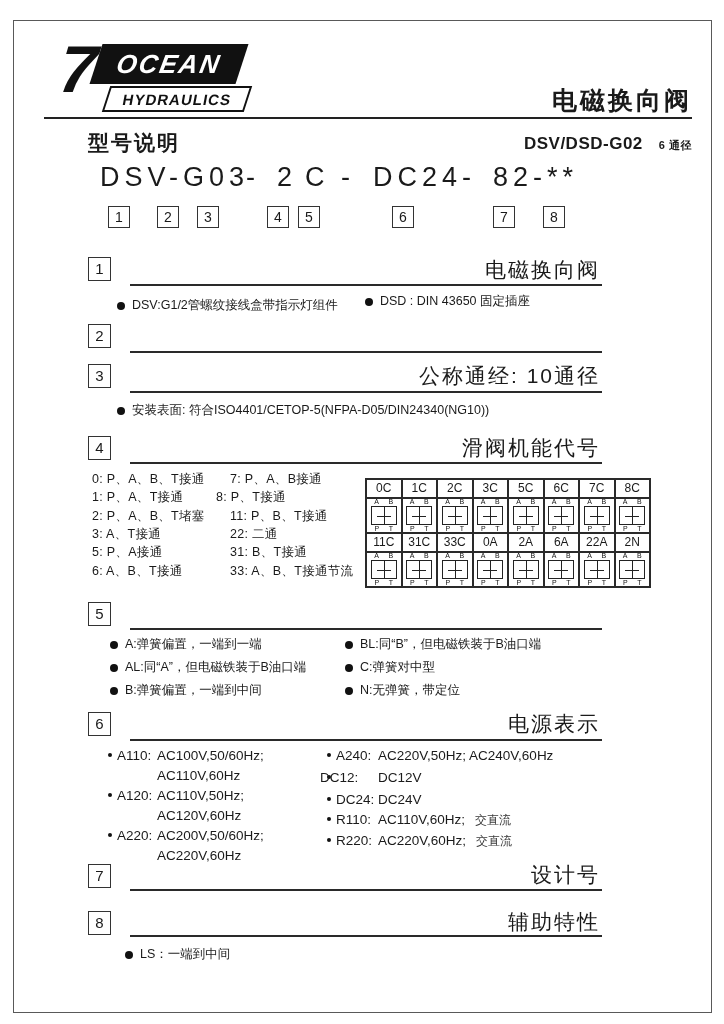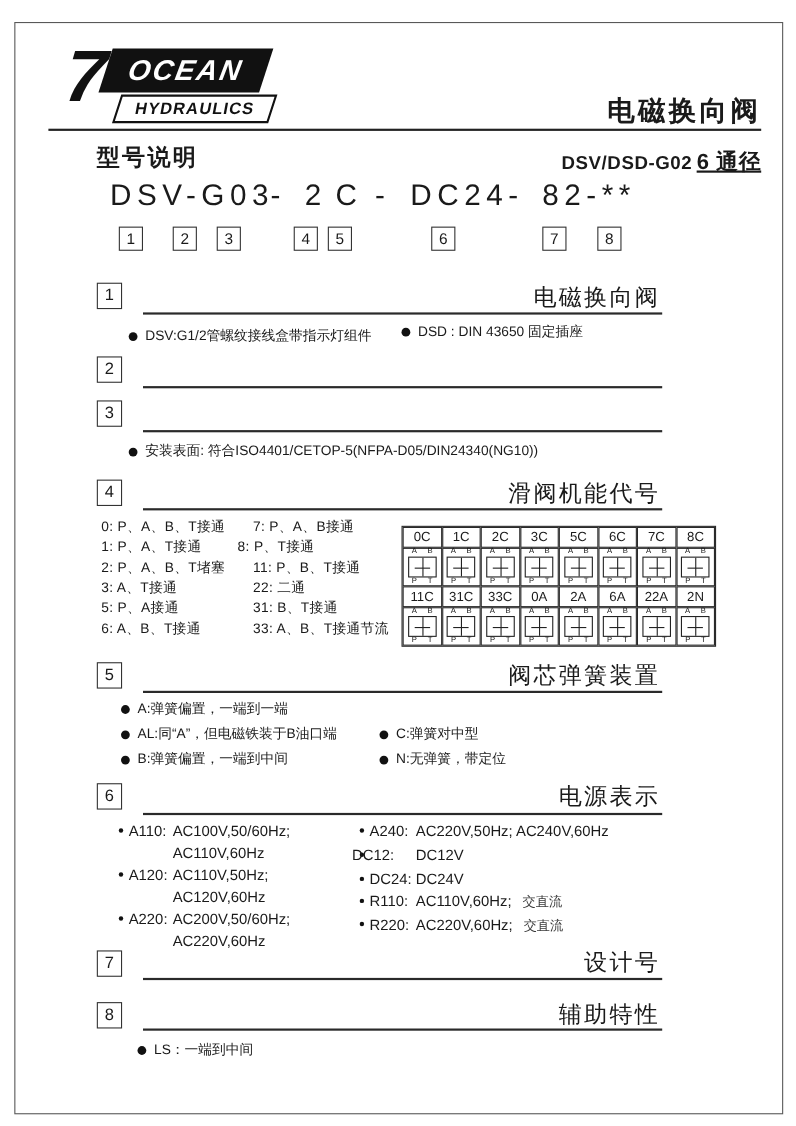--- a/index.html
+++ b/index.html
@@ -15,21 +15,21 @@
   .logo-band { position:absolute; left:36px; top:2px; width:146px; height:40px; background:#111; transform:skewX(-18deg); display:flex; align-items:center; justify-content:center; }
   .logo-ocean { color:#fff; font-size:26px; font-weight:bold; font-style:italic; letter-spacing:2px; transform:skewX(8deg); }
   .logo-hyd { position:absolute; left:46px; top:44px; width:138px; height:22px; border:2px solid #111; transform:skewX(-18deg); display:flex; align-items:center; justify-content:center; }
   .logo-hyd span { font-size:15px; font-weight:bold; letter-spacing:1px; color:#111; transform:skewX(8deg); }
 
   
   .page-title { position:absolute; right:32px; top:84px; font-size:25px; font-weight:bold; letter-spacing:3px; }
   .header-rule { position:absolute; left:44px; top:117px; width:648px; height:2px; background:#222; }
   .model-label { position:absolute; left:88px; top:129px; font-size:21px; font-weight:bold; letter-spacing:2px; }
   .series { position:absolute; right:32px; top:134px; font-size:17px; font-weight:bold; letter-spacing:0.5px; white-space:nowrap; }
-  .series .size { margin-left:4px; font-size:20px;text-decoration:underline; }
+  .series .size { margin-left:16px; font-size:11px; }
 
   
   .code-seg { position:absolute; top:162px; font-size:27px; letter-spacing:5px; white-space:pre; }
   .num-box { position:absolute; top:206px; width:20px; height:20px; border:1px solid #333; line-height:20px; text-align:center; font-size:14px; }
 
   
   .sec-num { position:absolute; left:88px; width:21px; height:22px; border:1px solid #333; line-height:22px; text-align:center; font-size:15px; }
   .sec-title { position:absolute; right:124px; font-size:21px; letter-spacing:2px; white-space:nowrap; }
   .sec-rule { position:absolute; left:130px; width:472px; height:1.5px; background:#2a2a2a; }
 
@@ -103,20 +103,21 @@
   </div>
   <div class="bullet-row" style="left:365px; top:293px">
     <span class="dot"></span>
     <span>DSD : DIN 43650 固定插座</span>
   </div>
 
   <div class="sec-num" style="top:324px">2</div>
   <div class="sec-rule" style="top:351px"></div>
 
   <div class="sec-num" style="top:364px">3</div>
+  <div class="sec-title" style="top:362px">公称通经: 10通径</div>
   <div class="sec-rule" style="top:391px"></div>
   <div class="bullet-row" style="left:117px; top:402px">
     <span class="dot"></span>
     <span>安装表面: 符合ISO4401/CETOP-5(NFPA-D05/DIN24340(NG10))</span>
   </div>
 
   <div class="sec-num" style="top:436px">4</div>
   <div class="sec-title" style="top:434px">滑阀机能代号</div>
   <div class="sec-rule" style="top:462px"></div>
 
@@ -229,34 +230,37 @@
         <div class="ports">P T</div>
       </div>
     <div class="st-sym">
         <div class="ports">A B</div>
         <div class="valve"></div>
         <div class="ports">P T</div>
       </div>
   </div>
 
   <div class="sec-num" style="top:602px">5</div>
-  <div class="sec-title" style="top:600px">阀芯弹簧装置</div>
   <div class="sec-rule" style="top:628px"></div>
 
   <div class="bullet-row" style="left:110px; top:636px">
       <span class="dot"></span>
       <span>A:弹簧偏置，一端到一端</span>
     </div>
   <div class="bullet-row" style="left:110px; top:659px">
       <span class="dot"></span>
       <span>AL:同“A”，但电磁铁装于B油口端</span>
     </div>
   <div class="bullet-row" style="left:110px; top:682px">
       <span class="dot"></span>
       <span>B:弹簧偏置，一端到中间</span>
+    </div>
+  <div class="bullet-row" style="left:345px; top:636px">
+      <span class="dot"></span>
+      <span>BL:同“B”，但电磁铁装于B油口端</span>
     </div>
   <div class="bullet-row" style="left:345px; top:659px">
       <span class="dot"></span>
       <span>C:弹簧对中型</span>
     </div>
   <div class="bullet-row" style="left:345px; top:682px">
       <span class="dot"></span>
       <span>N:无弹簧，带定位</span>
     </div>
 

